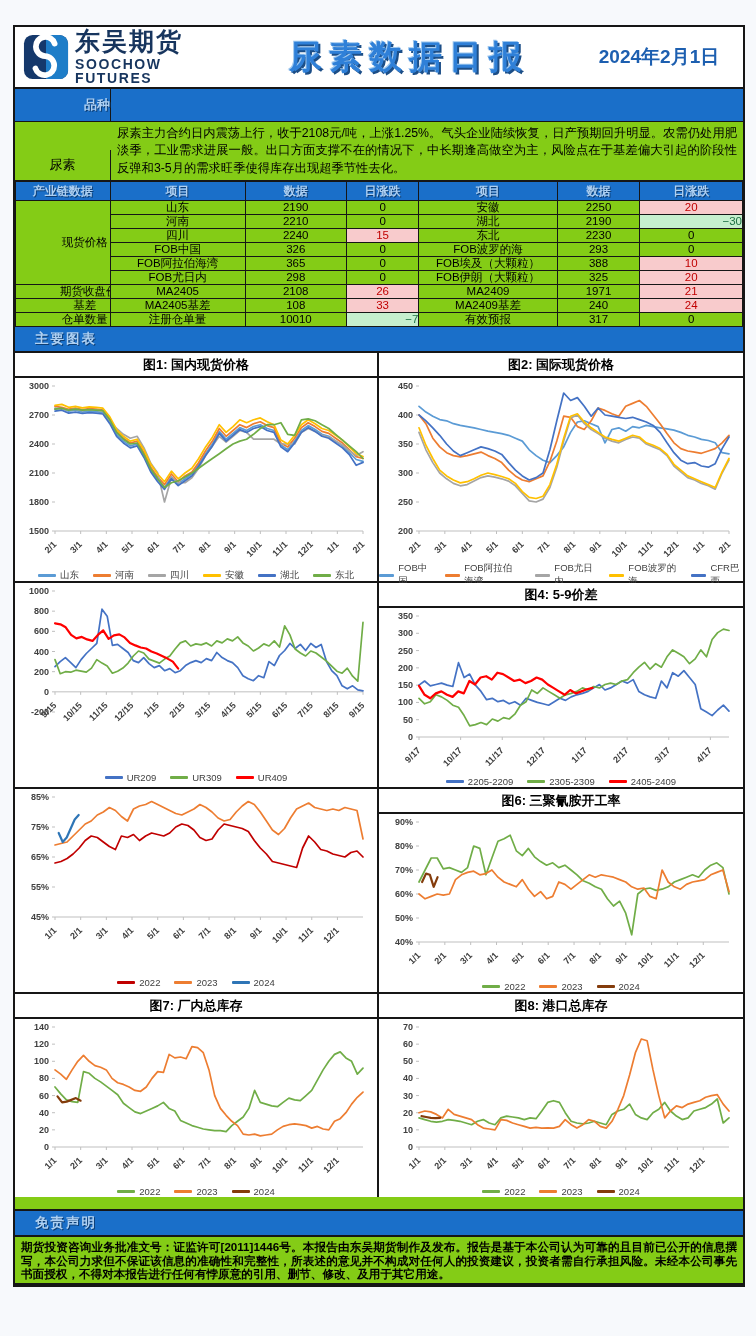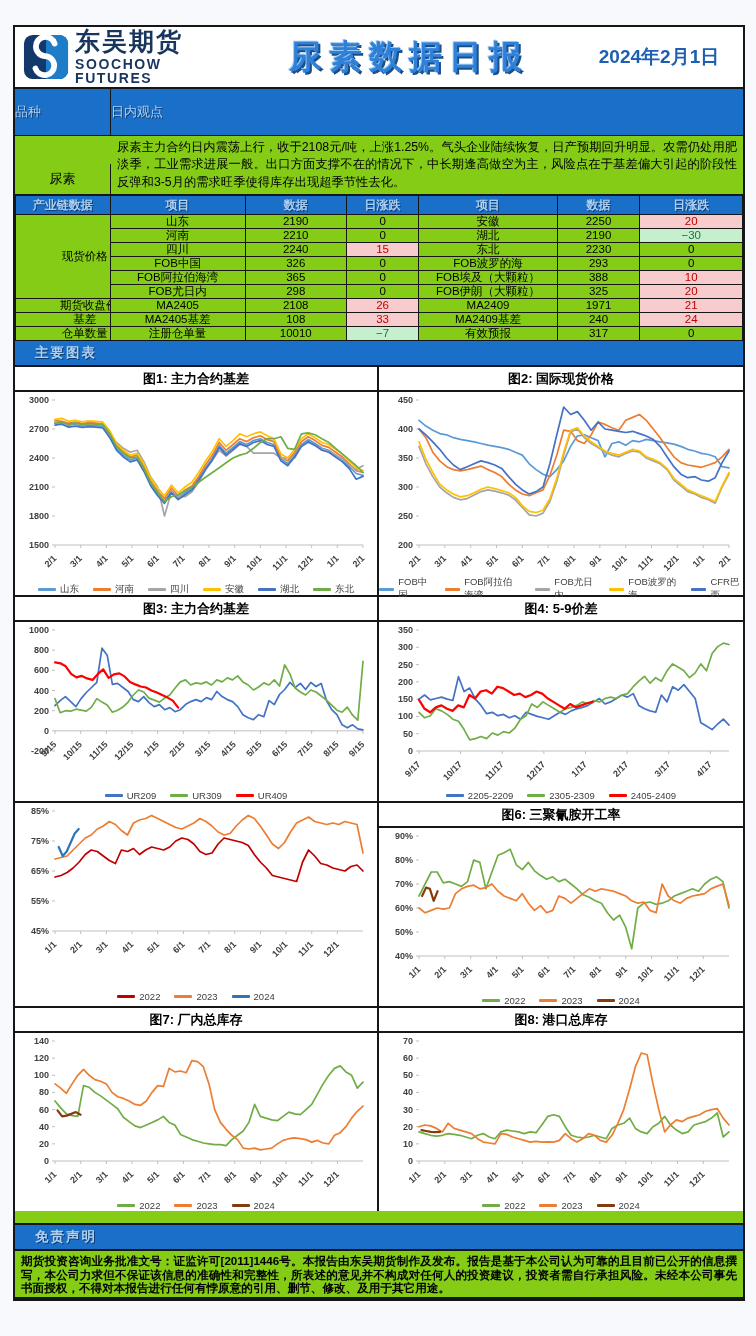--- a/index.html
+++ b/index.html
@@ -19,33 +19,33 @@
   .rpt-date{width:168px;text-align:center;font-size:19px;font-weight:bold;color:#1d5fb0;}
 
   
   .band{background:#1a6fc9;color:#aed0f2;font-weight:bold;font-size:13.5px;letter-spacing:2px;
     padding:3px 20px;text-shadow:1px 1px 0 #0d3d73;}
   .band.charts{border-bottom:2px solid #161616;}
   .band.disc{border-bottom:2px solid #161616;border-top:2px solid #161616;margin-top:12px;}
 
   
   .v-head{display:flex;background:#1a6fc9;border-bottom:1px solid #161616;}
-  .v-head div{color:#aed0f2;font-weight:normal;font-size:13px;text-align:left;padding:14px 0;text-shadow:1px 1px 0 #0d3d73;}
+  .v-head div{color:#aed0f2;font-weight:bold;font-size:13px;text-align:right;padding:7px 0;text-shadow:1px 1px 0 #0d3d73;}
   .v-c1{width:96px;border-right:1px solid #161616;box-sizing:border-box;flex:none;}
   .v-c2{flex:1;}
   .v-body{display:flex;border-bottom:1px solid #161616;}
   .v-body .v-c1{display:flex;align-items:center;justify-content:center;font-size:13px;font-weight:500;margin-top:28px;}
   .v-view{flex:1;padding:3px 6px;font-size:12.3px;line-height:1.42;text-align:justify;font-weight:500;}
 
   
   table.ind{width:100%;border-collapse:collapse;table-layout:fixed;}
   table.ind th,table.ind td{border:1px solid #161616;font-size:11.5px;text-align:center;padding:0;height:13px;line-height:13px;overflow:hidden;white-space:nowrap;}
   table.ind th{background:#1a6fc9;color:#aed0f2;font-size:12px;font-weight:bold;height:18px;line-height:18px;text-shadow:1px 1px 0 #0d3d73;}
   table.ind td.up{background:#f8cbcc;color:#c00000;}
-  table.ind td.down{background:#c6efce;color:#1e7145;}
+  table.ind td.down{background:#c6efce;color:#1e7145;text-align:right;}
   table.ind td.cat{font-weight:500;padding-left:44px;}
 
   
   .charts-grid{display:grid;grid-template-columns:1fr 1fr;grid-template-rows:230px 206px 205px 203px;}
   .cc{display:flex;flex-direction:column;border-bottom:2px solid #161616;box-sizing:border-box;background:#fff;}
   .cc.cl{border-right:2px solid #161616;}
   .cc:nth-last-child(1),.cc:nth-last-child(2){border-bottom:none;}
   .c-title{height:23px;line-height:23px;text-align:center;font-size:13px;font-weight:bold;border-bottom:2px solid #161616;flex:none;}
   .c-plot{flex:1;position:relative;}
   .c-legend{height:20px;flex:none;display:flex;align-items:center;justify-content:center;gap:14px;font-size:9.5px;color:#404040;}
@@ -73,21 +73,20 @@
           <div class="company-cn">东吴期货</div>
           <div class="company-en">SOOCHOW FUTURES</div>
         </div>
       </div>
       <div class="rpt-title">尿素数据日报</div>
       <div class="rpt-date">2024年2月1日</div>
     </div>
 
     <div class="v-head">
       <div class="v-c1">品种</div>
-      <div class="v-c2">日内观点</div>
     </div>
     <div class="v-body">
       <div class="v-c1">尿素</div>
       <div class="v-view">尿素主力合约日内震荡上行，收于2108元/吨，上涨1.25%。气头企业陆续恢复，日产预期回升明显。农需仍处用肥淡季，工业需求进展一般。出口方面支撑不在的情况下，中长期逢高做空为主，风险点在于基差偏大引起的阶段性反弹和3-5月的需求旺季使得库存出现超季节性去化。</div>
     </div>
 
     <table class="ind">
       <colgroup>
         <col style="width:13%">
           <col style="width:18.6%">
@@ -185,21 +184,21 @@
             <td>317</td>
             <td>0</td>
           </tr>
         </tbody>
     </table>
 
     <div class="band charts">主要图表</div>
 
     <div class="charts-grid">
       <div class="cc cl">
-        <div class="c-title">图1: 主力合约基差</div>
+        <div class="c-title">图1: 国内现货价格</div>
         <div class="c-plot"><svg width="362" height="183">
               <line x1="37" y1="153" x2="40" y2="153" stroke="#bfbfbf" stroke-width="1"></line>
               <text x="34" y="156" text-anchor="end" font-size="9" fill="#404040" font-weight="bold">1500</text>
               <line x1="37" y1="124" x2="40" y2="124" stroke="#bfbfbf" stroke-width="1"></line>
               <text x="34" y="127" text-anchor="end" font-size="9" fill="#404040" font-weight="bold">1800</text>
               <line x1="37" y1="95" x2="40" y2="95" stroke="#bfbfbf" stroke-width="1"></line>
               <text x="34" y="98" text-anchor="end" font-size="9" fill="#404040" font-weight="bold">2100</text>
               <line x1="37" y1="66" x2="40" y2="66" stroke="#bfbfbf" stroke-width="1"></line>
               <text x="34" y="69" text-anchor="end" font-size="9" fill="#404040" font-weight="bold">2400</text>
               <line x1="37" y1="36.99999999999999" x2="40" y2="36.99999999999999" stroke="#bfbfbf" stroke-width="1"></line>
@@ -299,21 +298,20 @@
             </svg></div>
         <div class="c-legend">
             <span class="li"><i style="background: rgb(91, 155, 213);"></i>FOB中国</span>
             <span class="li"><i style="background: rgb(237, 125, 49);"></i>FOB阿拉伯海湾</span>
             <span class="li"><i style="background: rgb(165, 165, 165);"></i>FOB尤日内</span>
             <span class="li"><i style="background: rgb(255, 192, 0);"></i>FOB波罗的海</span>
             <span class="li"><i style="background: rgb(68, 114, 196);"></i>CFR巴西</span>
           </div>
       </div>
       <div class="cc cl">
-        <div class="c-title">图3: 主力合约基差</div>
         <div class="c-plot"><svg width="362" height="159">
               <line x1="37" y1="129" x2="40" y2="129" stroke="#bfbfbf" stroke-width="1"></line>
               <text x="34" y="132" text-anchor="end" font-size="9" fill="#404040" font-weight="bold">-200</text>
               <line x1="37" y1="108.83333333333334" x2="40" y2="108.83333333333334" stroke="#bfbfbf" stroke-width="1"></line>
               <text x="34" y="111.83333333333334" text-anchor="end" font-size="9" fill="#404040" font-weight="bold">0</text>
               <line x1="37" y1="88.66666666666667" x2="40" y2="88.66666666666667" stroke="#bfbfbf" stroke-width="1"></line>
               <text x="34" y="91.66666666666667" text-anchor="end" font-size="9" fill="#404040" font-weight="bold">200</text>
               <line x1="37" y1="68.5" x2="40" y2="68.5" stroke="#bfbfbf" stroke-width="1"></line>
               <text x="34" y="71.5" text-anchor="end" font-size="9" fill="#404040" font-weight="bold">400</text>
               <line x1="37" y1="48.333333333333336" x2="40" y2="48.333333333333336" stroke="#bfbfbf" stroke-width="1"></line>

